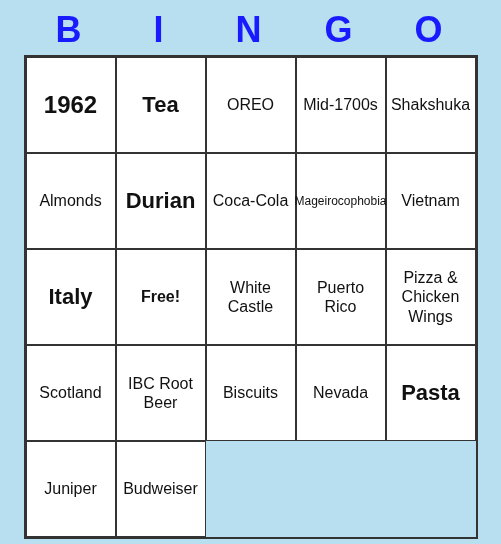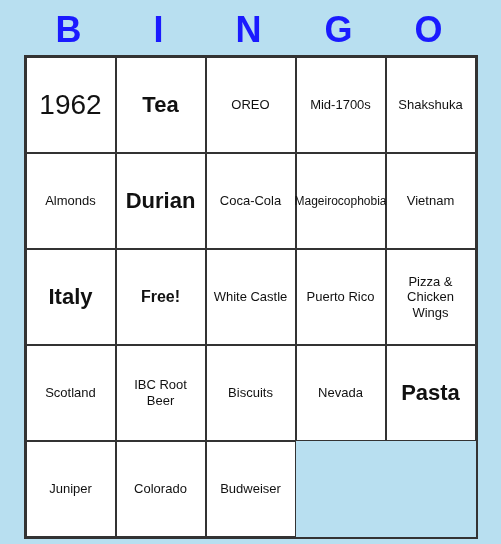--- a/index.html
+++ b/index.html
@@ -34,36 +34,36 @@
       grid-template-rows: repeat(5, 96px);
     }
     .bingo-cell {
       border: 1.5px solid #333;
       background-color: white;
       display: flex;
       align-items: center;
       justify-content: center;
       text-align: center;
       padding: 4px;
-      font-size: 13px;
+      font-size: 16px;
       color: #111;
       line-height: 1.2;
     }
     .bingo-cell.bold-large {
       font-size: 22px;
       font-weight: bold;
       text-align: right;
     }
     .bingo-cell.bold-medium {
       font-size: 22px;
       font-weight: bold;
     }
     .bingo-cell.large-num {
-      font-size: 28px;
-      font-weight: normal;
+      font-size: 24px;
+      font-weight: bold;
     }
     .bingo-cell.free {
       font-size: 16px;
       font-weight: bold;
     }
     .bingo-cell.small-text {
       font-size: 12px;
     }
   </style>
 </head>
@@ -97,16 +97,15 @@
     <div class="bingo-cell">Puerto Rico</div>
 
     <div class="bingo-cell">Pizza &amp; Chicken Wings</div>
     <div class="bingo-cell">Scotland</div>
     <div class="bingo-cell">IBC Root Beer</div>
     <div class="bingo-cell">Biscuits</div>
 
     <div class="bingo-cell">Nevada</div>
     <div class="bingo-cell bold-large">Pasta</div>
     <div class="bingo-cell">Juniper</div>
-    <div class="bingo-cell">Colorado</div>
     <div class="bingo-cell">Budweiser</div>
   </div>
 </div>
 
 </body></html>

